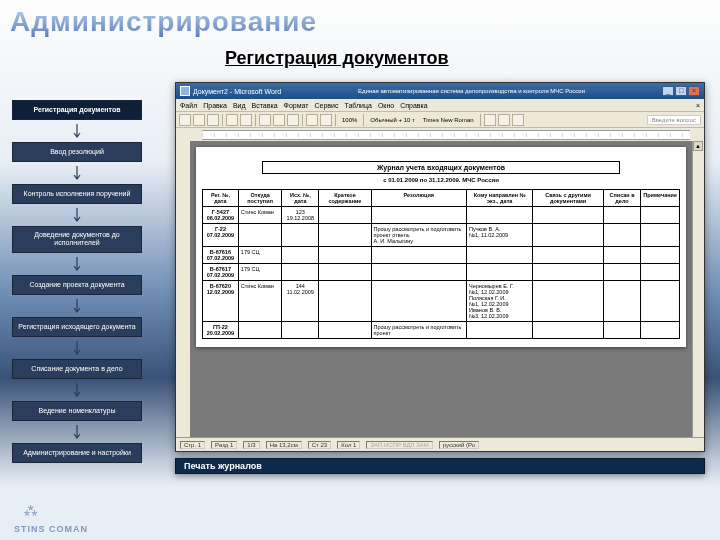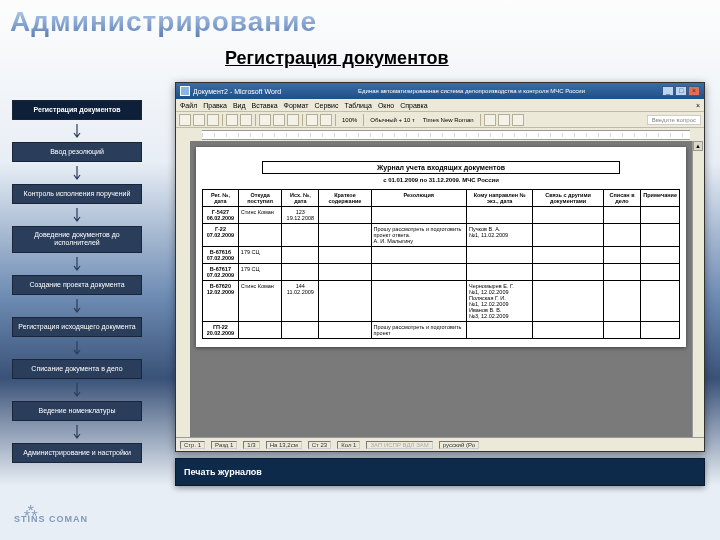--- a/index.html
+++ b/index.html
@@ -120,28 +120,28 @@
   }
   .statusbar {
     position: absolute; bottom: 0; left: 0; right: 0; height: 14px;
     background: #ece9d8; border-top: 1px solid #999;
     display: flex; align-items: center; gap: 6px; padding: 0 4px;
     font-size: 6px; color: #333;
   }
   .statusbar .cell { border: 1px inset #ccc; padding: 0 3px; }
 
   .caption-bar {
-    position: absolute; left: 175px; top: 458px; width: 530px; height: 28px;
+    position: absolute; left: 175px; top: 458px; width: 530px; height: 16px;
     background: #0e2a4a; color: #fff; font-size: 9px; font-weight: bold;
     display: flex; align-items: center; padding: 0 8px;
     border: 1px solid #08192e;
     box-shadow: 0 2px 6px rgba(0,0,0,0.4);
   }
   .brand {
-    position: absolute; left: 14px; bottom: 16px;
+    position: absolute; left: 14px; bottom: 6px;
     font-size: 9px; font-weight: bold; color: #8098bc;
     letter-spacing: 1px;
   }
   .brand-dots {
     position: absolute; left: 24px; bottom: 22px;
     font-size: 12px; color: #8098bc; letter-spacing: -1px;
   }
 </style>
 </head>
 <body>

